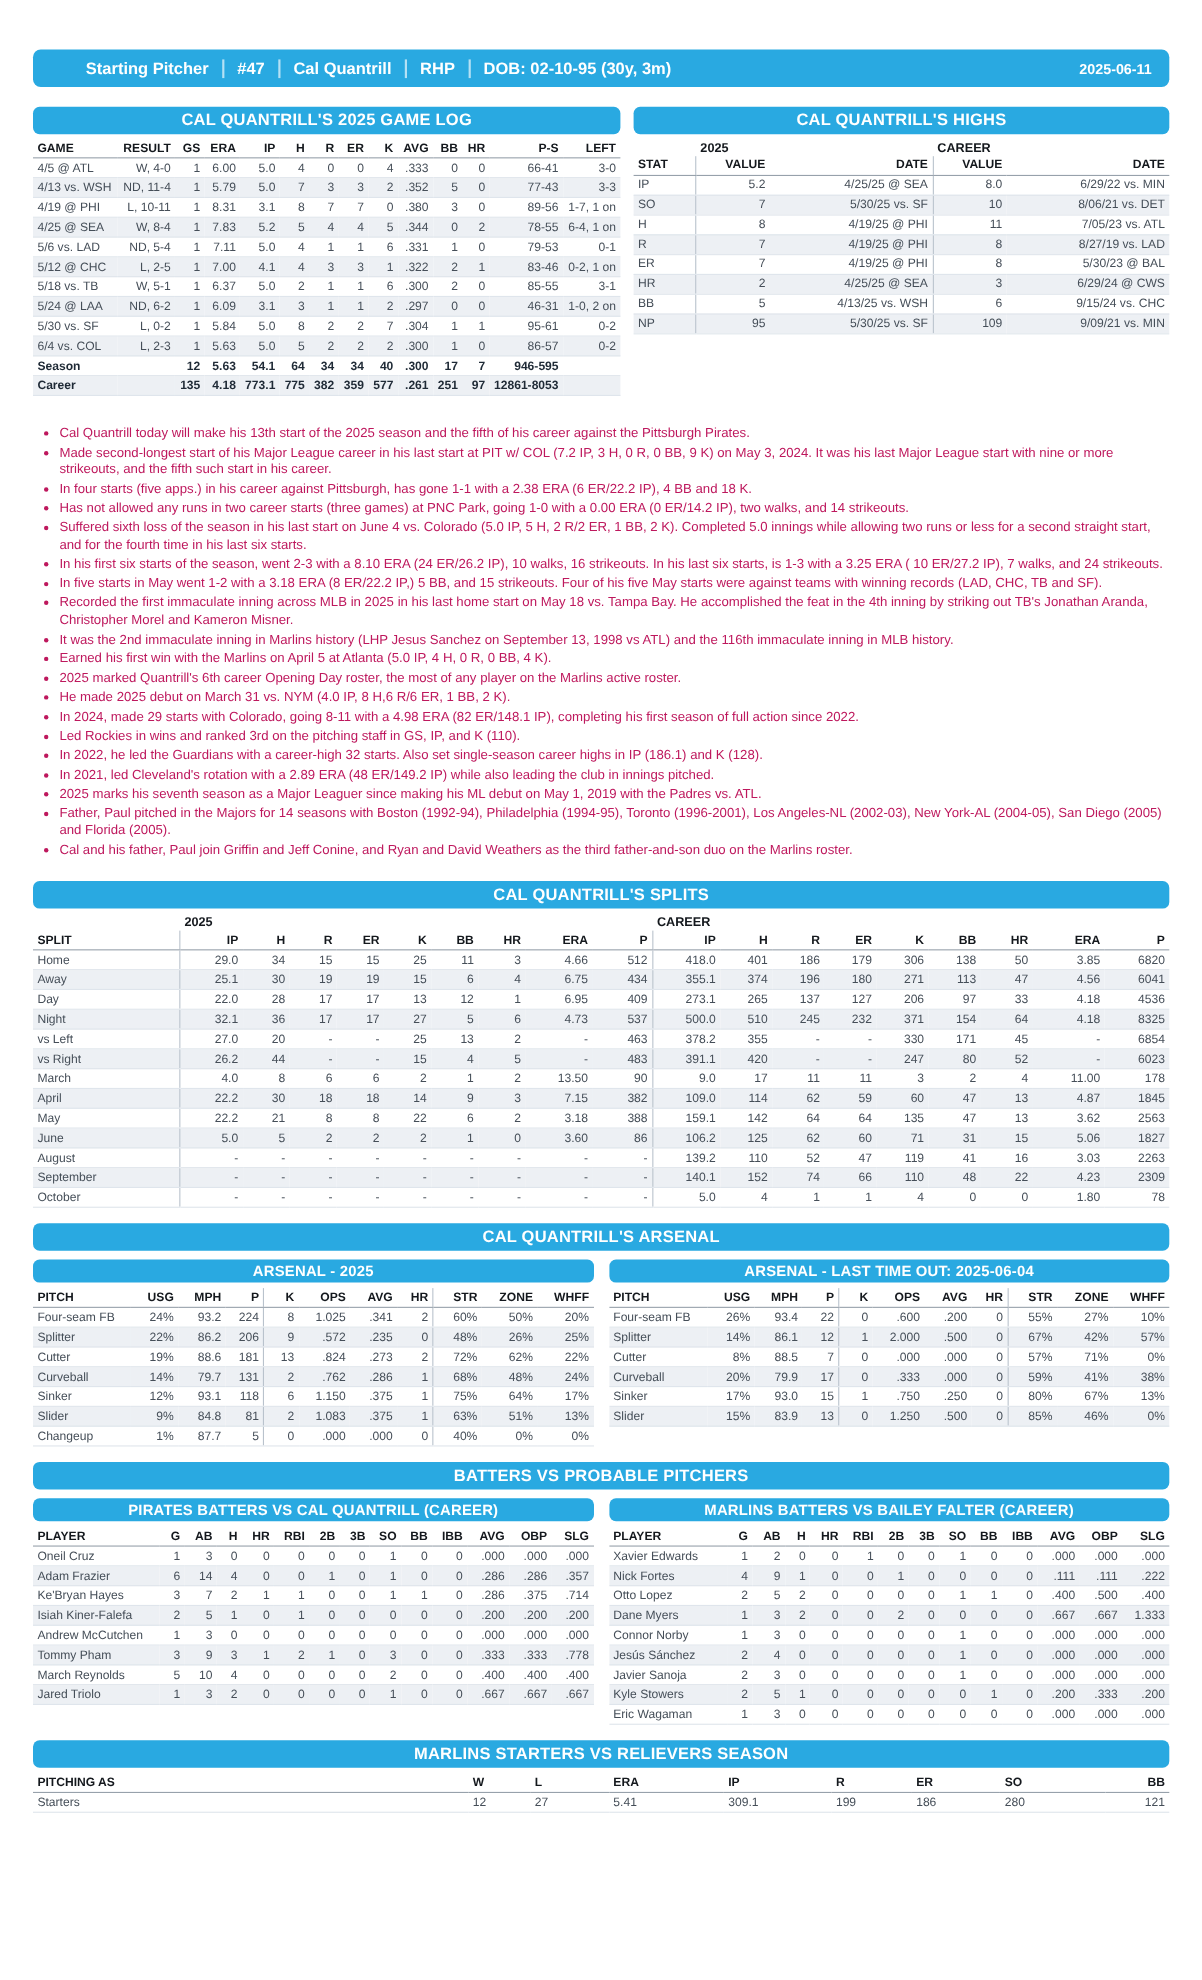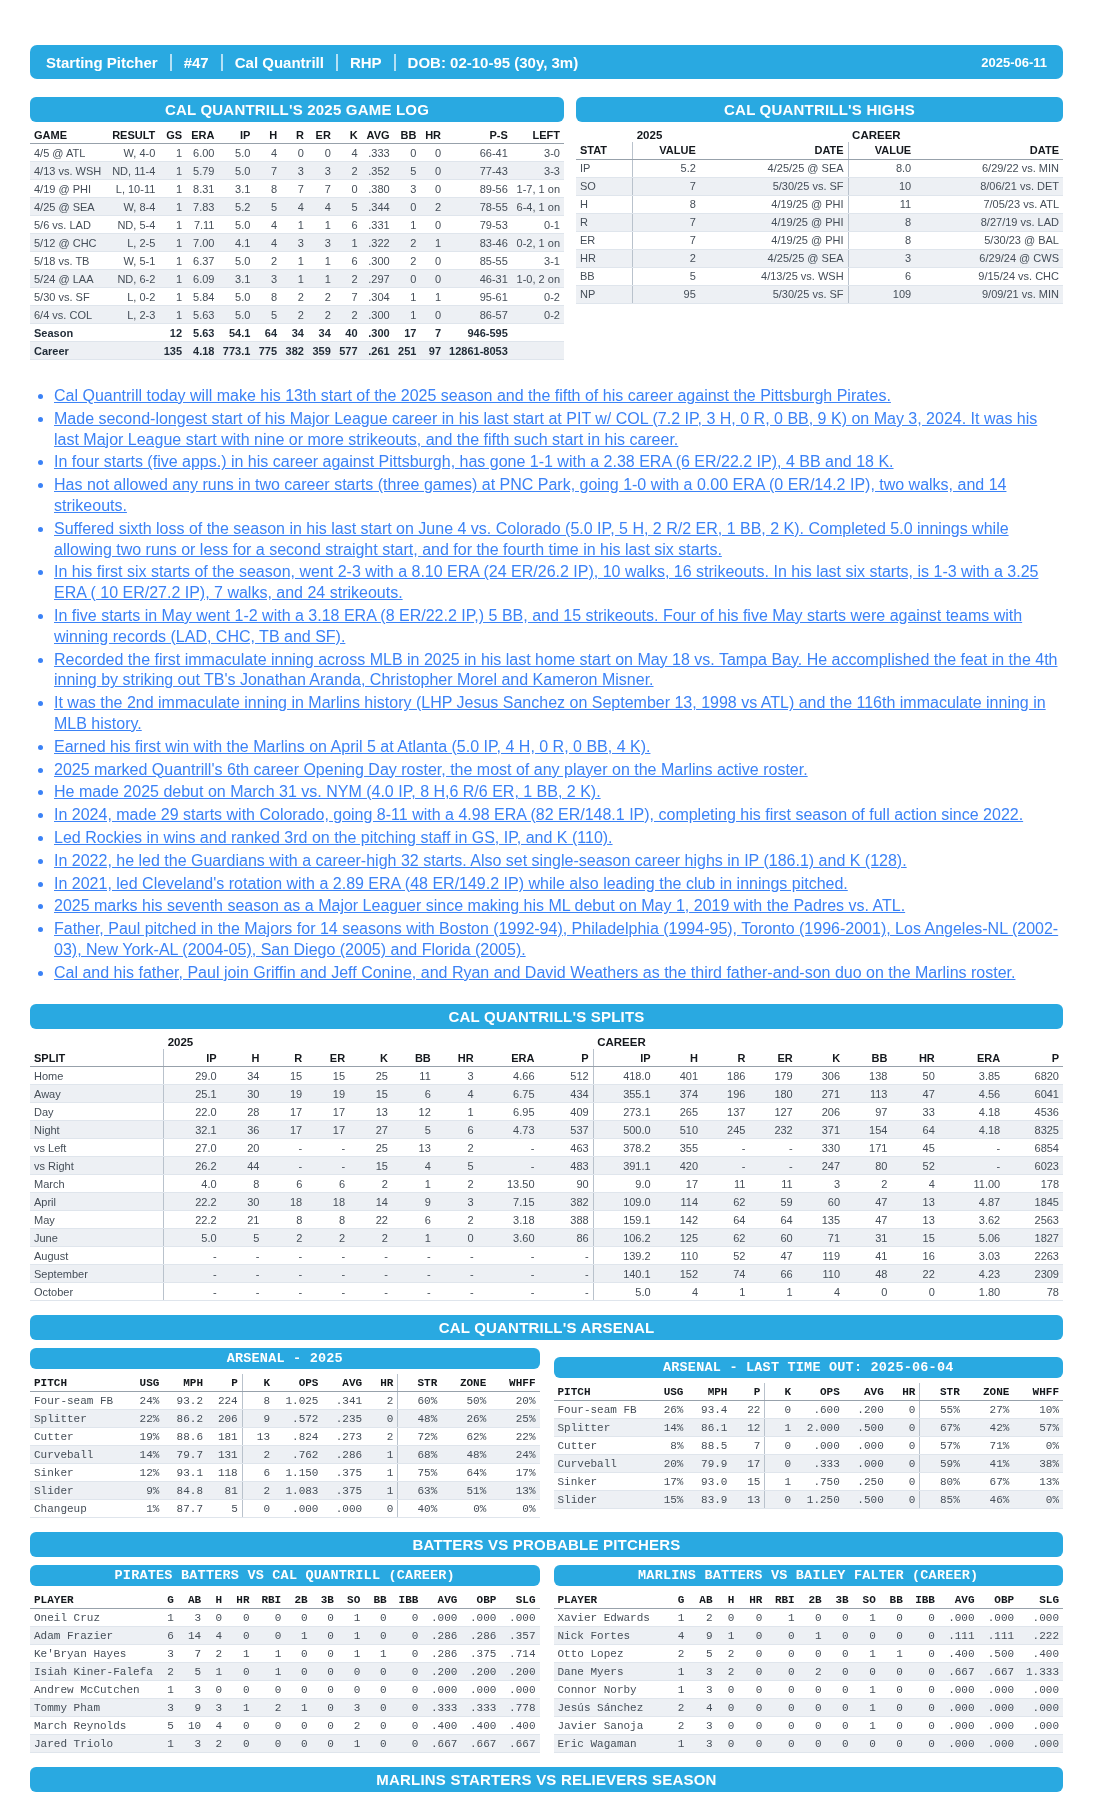--- a/index.html
+++ b/index.html
@@ -2,21 +2,21 @@
 <html><head>
 <meta charset="utf-8">
 <style>
   html,body{margin:0;padding:0;background:#fff;}
   body{width:1093px;font-family:"Liberation Sans",sans-serif;color:#000;}
   .page{padding:45px 30px 30px 30px;box-sizing:border-box;}
 
   
   .topbar{background:#29A9E1;border-radius:7px;height:34px;display:flex;align-items:center;
     padding:0 16px;color:#fff;font-weight:bold;font-size:15px;}
-  .topbar .left{display:flex;align-items:center;flex:1;}
+  .topbar .left{display:flex;align-items:center;flex:1;margin-left:32px;}
   .seg-sep{display:inline-block;width:0;border-left:2px solid rgba(255,255,255,.65);height:17px;margin:0 12px;}
   .topdate{font-size:13px;font-weight:bold;}
 
   
   .bar{background:#29A9E1;color:#fff;font-weight:bold;text-align:center;border-radius:6px;
     font-size:15px;padding:4px 0;letter-spacing:.2px;}
   .bar.sub{font-size:13.5px;padding:3px 0;}
 
   
   table{border-collapse:collapse;width:100%;font-size:11px;table-layout:auto;}
@@ -27,26 +27,26 @@
   .a-l{text-align:left;} .a-r{text-align:right;}
   .dv{border-left:1px solid #b9c2cc;}
   tr.total td{font-weight:bold;color:#1f2a36;}
   tr.first-total td{border-top:1.4px solid #97a1ab;}
 
   
   .two-col{display:flex;gap:12px;margin-top:18px;align-items:flex-start;}
   .col-gamelog{width:534px;flex:none;}
   .col-highs{flex:1;}
   .two-col .bar{margin-bottom:4px;}
-  .pair-col{display:flex;gap:14px;margin-top:8px;align-items:center;font-family:Liberation Mono, monospace;}
+  .pair-col{display:flex;gap:14px;margin-top:8px;align-items:flex-start;}
   .pair-col>div{flex:1;}
   .pair-col .bar{margin-bottom:5px;}
 
   ul.notes{margin:26px 0 20px 0;padding-left:24px;}
-  ul.notes li{font-size:16px;line-height:1.3;margin:0 0 2px 0;color:#3b82f6;text-decoration:underline;}
+  ul.notes li{font-size:12px;line-height:1.3;margin:0 0 2px 0;color:#be185d;}
 
   .section{margin-top:14px;}
   .section .bar{margin-bottom:5px;}
 </style>
 </head>
 <body>
 
 <div class="page">
 
   <div class="topbar">
@@ -1208,20 +1208,36 @@
                   <td class="a-r">0</td>
                   <td class="a-r">0</td>
                   <td class="a-r">1</td>
                   <td class="a-r">0</td>
                   <td class="a-r">0</td>
                   <td class="a-r">.000</td>
                   <td class="a-r">.000</td>
                   <td class="a-r">.000</td>
                 </tr>
                 <tr>
+                  <td class="a-l">Kyle Stowers</td>
+                  <td class="a-r">2</td>
+                  <td class="a-r">5</td>
+                  <td class="a-r">1</td>
+                  <td class="a-r">0</td>
+                  <td class="a-r">0</td>
+                  <td class="a-r">0</td>
+                  <td class="a-r">0</td>
+                  <td class="a-r">0</td>
+                  <td class="a-r">1</td>
+                  <td class="a-r">0</td>
+                  <td class="a-r">.200</td>
+                  <td class="a-r">.333</td>
+                  <td class="a-r">.200</td>
+                </tr>
+                <tr>
                   <td class="a-l">Eric Wagaman</td>
                   <td class="a-r">1</td>
                   <td class="a-r">3</td>
                   <td class="a-r">0</td>
                   <td class="a-r">0</td>
                   <td class="a-r">0</td>
                   <td class="a-r">0</td>
                   <td class="a-r">0</td>
                   <td class="a-r">0</td>
                   <td class="a-r">0</td>

